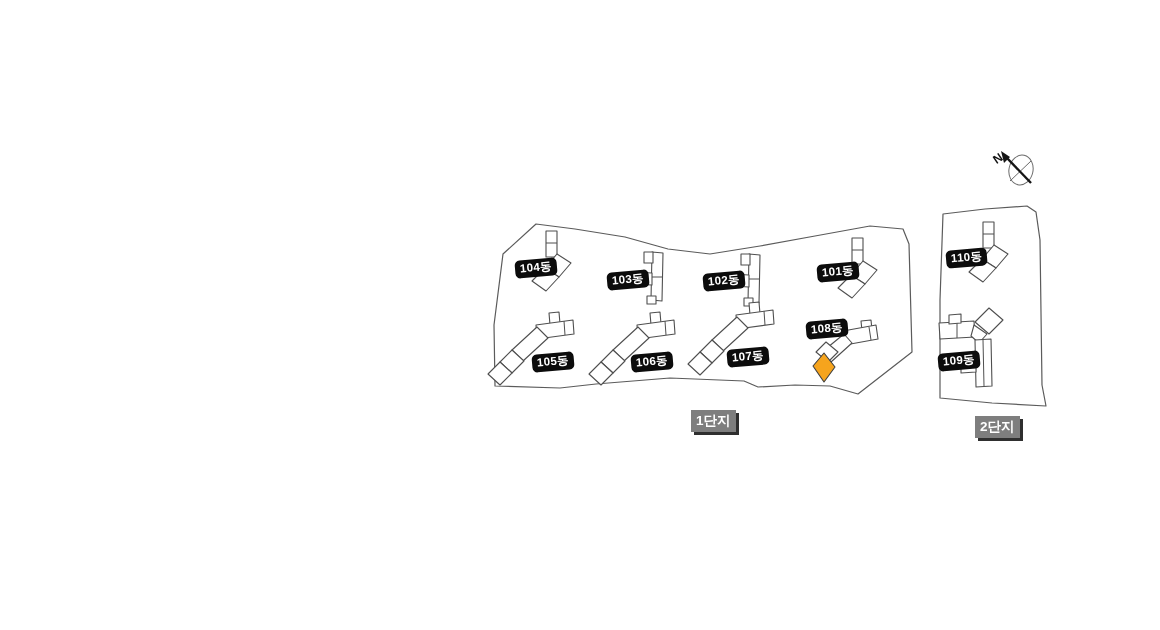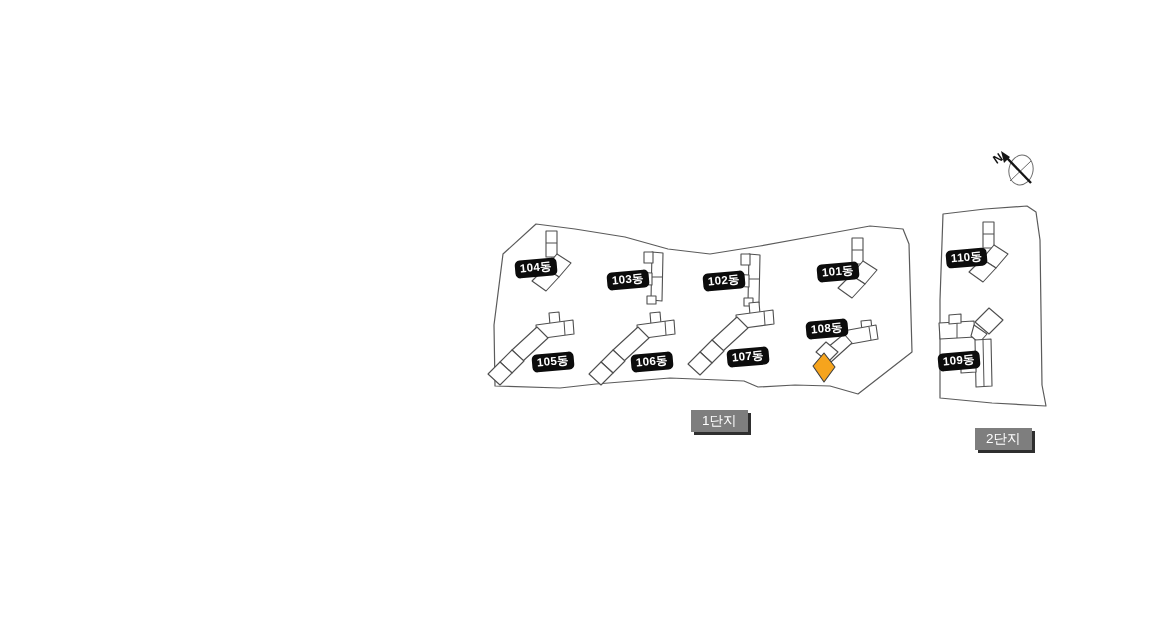--- a/index.html
+++ b/index.html
@@ -8,22 +8,22 @@
     font-family:"Liberation Sans",sans-serif;
   }
   .map-art{position:absolute;left:0;top:0;width:1160px;height:630px;}
   .bldg-label{
     position:absolute;background:#0c0c0c;color:#ffffff;font-weight:bold;
     font-size:11.5px;line-height:1;padding:3px 5px;border-radius:5px;
     letter-spacing:.3px;transform:rotate(-5deg);cursor:pointer;white-space:nowrap;
     text-align:center;
   }
   .complex-label{
-    position:absolute;background:#7e7e7e;color:#ffffff;font-weight:normal;
-    font-size:13.5px;line-height:1;padding:4px 11px;white-space:nowrap;
+    position:absolute;background:#7e7e7e;color:#ffffff;font-weight:bold;
+    font-size:13.5px;line-height:1;padding:4px 5px;white-space:nowrap;
     box-shadow:3px 3px 0 #2f2f2f;
   }
   .outline{fill:#ffffff;stroke:#4f4f4f;stroke-width:1.1;stroke-linejoin:round;}
   .detail{stroke:#4f4f4f;stroke-width:1;}
   .boundary{fill:none;stroke:#5b5b5b;stroke-width:1.2;stroke-linejoin:round;}
 </style>
 </head>
 <body>
 
 <div class="canvas">
@@ -132,15 +132,15 @@
   <div class="bldg-label" style="left:607px;top:271px;">103동</div>
   <div class="bldg-label" style="left:515px;top:259px;">104동</div>
   <div class="bldg-label" style="left:532px;top:353px;">105동</div>
   <div class="bldg-label" style="left:631px;top:353px;">106동</div>
   <div class="bldg-label" style="left:727px;top:348px;">107동</div>
   <div class="bldg-label" style="left:806px;top:320px;">108동</div>
   <div class="bldg-label" style="left:938px;top:352px;">109동</div>
   <div class="bldg-label" style="left:946px;top:249px;">110동</div>
 
   <div class="complex-label" style="left:691px;top:410px;">1단지</div>
-  <div class="complex-label" style="left:975px;top:428px;">2단지</div>
+  <div class="complex-label" style="left:975px;top:416px;">2단지</div>
 
 </div>
 
 </body></html>

